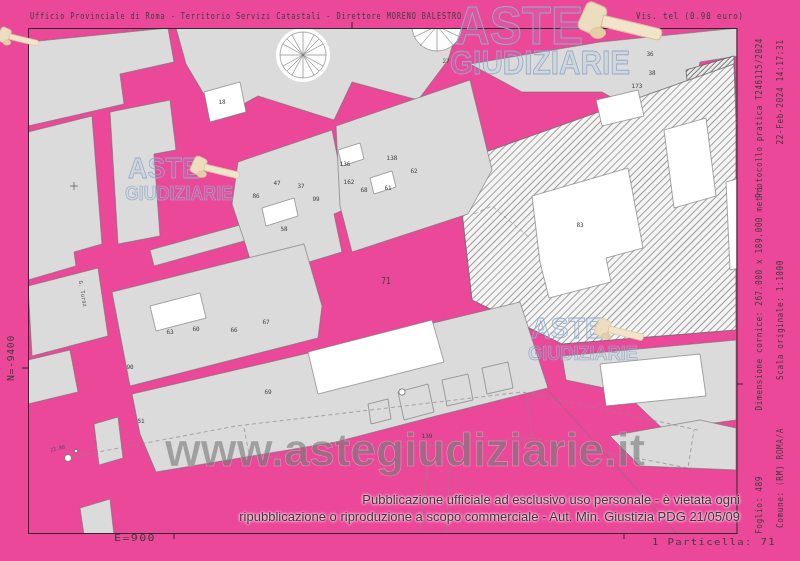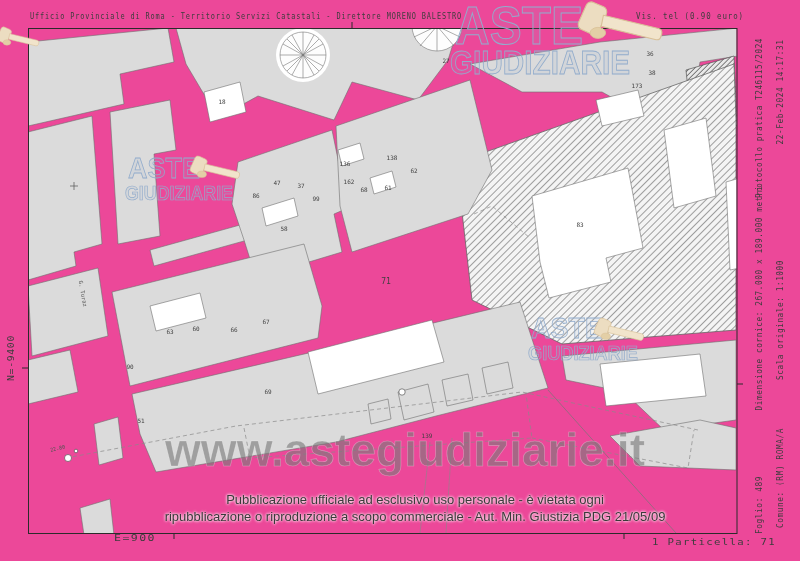--- a/index.html
+++ b/index.html
@@ -9,21 +9,21 @@
   .margin-text{font-family:"DejaVu Sans Mono",monospace;font-size:8px;letter-spacing:1px;fill:#3d3d3d;}
   .margin-text.v{font-size:8px;letter-spacing:0.6px;}
   .parcel-num{font-family:"DejaVu Sans Mono",monospace;font-size:6px;fill:#3f3f3f;text-anchor:middle;}
   .parcel-num.big{font-size:8px;}
   .anno{font-family:"DejaVu Sans Mono",monospace;fill:#555;text-anchor:middle;}
   .wm{font-family:"Liberation Sans",sans-serif;font-weight:bold;}
   .blk{fill:#dbdbdb;stroke:#6e6e6e;stroke-width:0.6;}
   .white{fill:#ffffff;stroke:#6e6e6e;stroke-width:0.6;}
   .dash{fill:none;stroke:#8a8a8a;stroke-width:0.7;stroke-dasharray:4 3;}
   .thin{stroke:#8a8a8a;stroke-width:0.6;fill:none;}
-  #disclaimer{position:absolute;left:90px;top:491px;width:650px;text-align:center;
+  #disclaimer{position:absolute;left:90px;top:491px;width:650px;text-align:right;
       font-size:13px;line-height:17px;color:#3a3a3a;
       text-shadow:0 0 3px #fff,0 0 3px #fff;}
 </style>
 </head>
 <body>
 
 <div id="page">
 <svg width="800" height="561" viewBox="0 0 800 561">
   <defs>
     <pattern id="hatch" width="5" height="5" patternUnits="userSpaceOnUse" patternTransform="rotate(45)">

